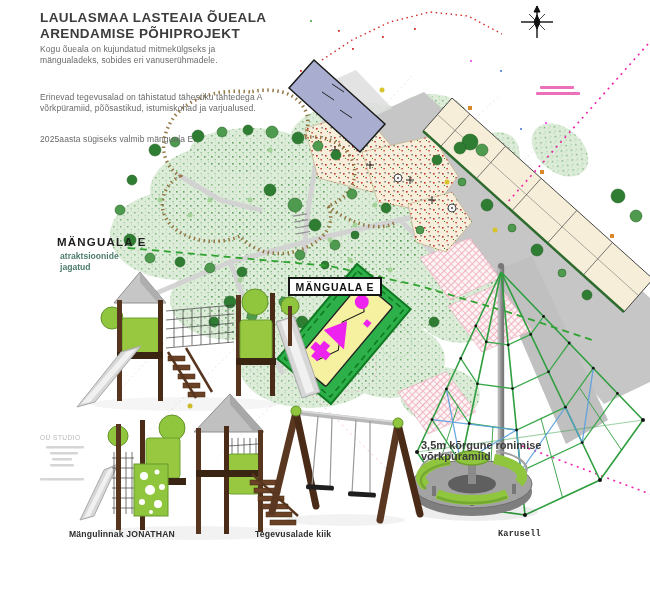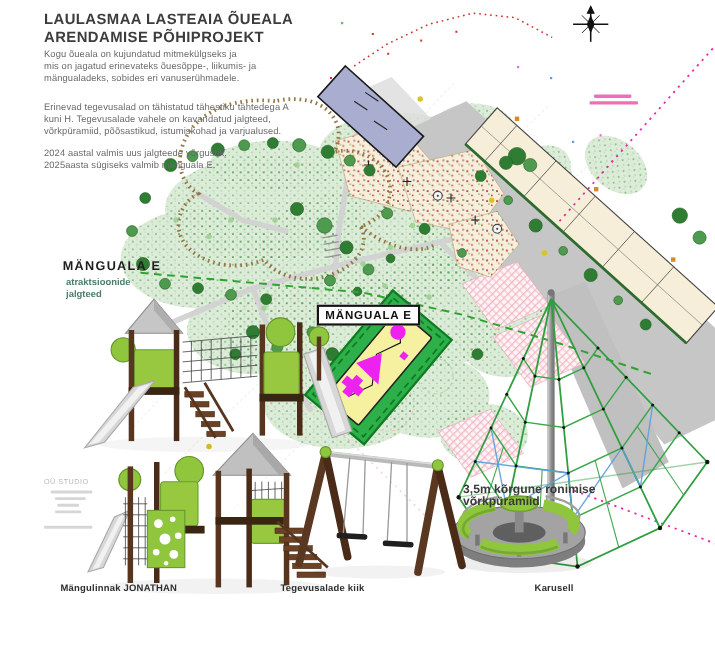--- a/index.html
+++ b/index.html
@@ -11,21 +11,21 @@
          letter-spacing:.4px;line-height:16px;white-space:nowrap;}
   .para{font-size:8.5px;color:#696969;line-height:10.8px;letter-spacing:.1px;white-space:nowrap;}
   #p1{left:40px;top:44px;} #p2{left:40px;top:92px;} #p3{left:40px;top:134px;}
   .zone-label{left:57px;top:236px;font-size:11.5px;font-weight:bold;color:#1d1d1d;letter-spacing:1.2px;}
   .zone-sub{left:60px;top:251px;font-size:8.6px;font-weight:600;color:#4e7d6e;line-height:10.5px;}
   .map-label{left:288px;top:277px;width:90px;height:15px;background:#fff;border:2px solid #141414;
              font-size:10.5px;font-weight:800;color:#111;display:flex;align-items:center;
              justify-content:center;letter-spacing:.8px;white-space:nowrap;}
   .pyr-note{left:421px;top:408px;font-size:11px;font-weight:700;color:#3a3a3a;line-height:11px;white-space:nowrap;margin-top:32px;}
   .equip-label{top:529px;font-size:8.6px;font-weight:700;color:#2e2e2e;letter-spacing:.2px;white-space:nowrap;}
-  #eq1{left:55px;} #eq2{left:255px;} #eq3{left:486px;}
+  #eq1{left:69px;} #eq2{left:255px;} #eq3{left:498px;font-family:Liberation Mono, monospace;}
 </style>
 </head>
 <body>
 
 <div class="canvas">
 
 <svg class="art" width="650" height="596" viewBox="0 0 650 596">
 <defs>
   <pattern id="speck" width="7" height="7" patternUnits="userSpaceOnUse">
     <rect x="1" y="2" width="1.5" height="1.5" fill="#4f9a4f" opacity="0.65"></rect>
@@ -527,39 +527,36 @@
 </g>
 </svg>
 
 <div class="abs title">
   <div>LAULASMAA LASTEAIA ÕUEALA</div>
   <div>ARENDAMISE PÕHIPROJEKT</div>
 </div>
 
 <div class="abs para" id="p1">
   <div>Kogu õueala on kujundatud mitmekülgseks ja</div>
-  <div>mis on jagatud erinevateks õuesõppe-, liikumis- ja</div>
   <div>mängualadeks, sobides eri vanuserühmadele.</div>
 </div>
 
 <div class="abs para" id="p2">
   <div>Erinevad tegevusalad on tähistatud tähestiku tähtedega A</div>
-  <div>kuni H. Tegevusalade vahele on kavandatud jalgteed,</div>
   <div>võrkpüramiid, põõsastikud, istumiskohad ja varjualused.</div>
 </div>
 
 <div class="abs para" id="p3">
-  <div>2024 aastal valmis uus jalgteede võrgustik.</div>
   <div>2025aasta sügiseks valmib mänguala E.</div>
 </div>
 
 <div class="abs zone-label">MÄNGUALA E</div>
 <div class="abs zone-sub">
   <div>atraktsioonide</div>
-  <div>jalgteed</div>
+  <div>jagatud</div>
 </div>
 
 <div class="abs map-label">MÄNGUALA E</div>
 
 <div class="abs pyr-note">
   <div>3,5m kõrgune ronimise</div>
   <div>võrkpüramiid</div>
 </div>
 
 <div class="abs equip-label" id="eq1">Mängulinnak JONATHAN</div>

